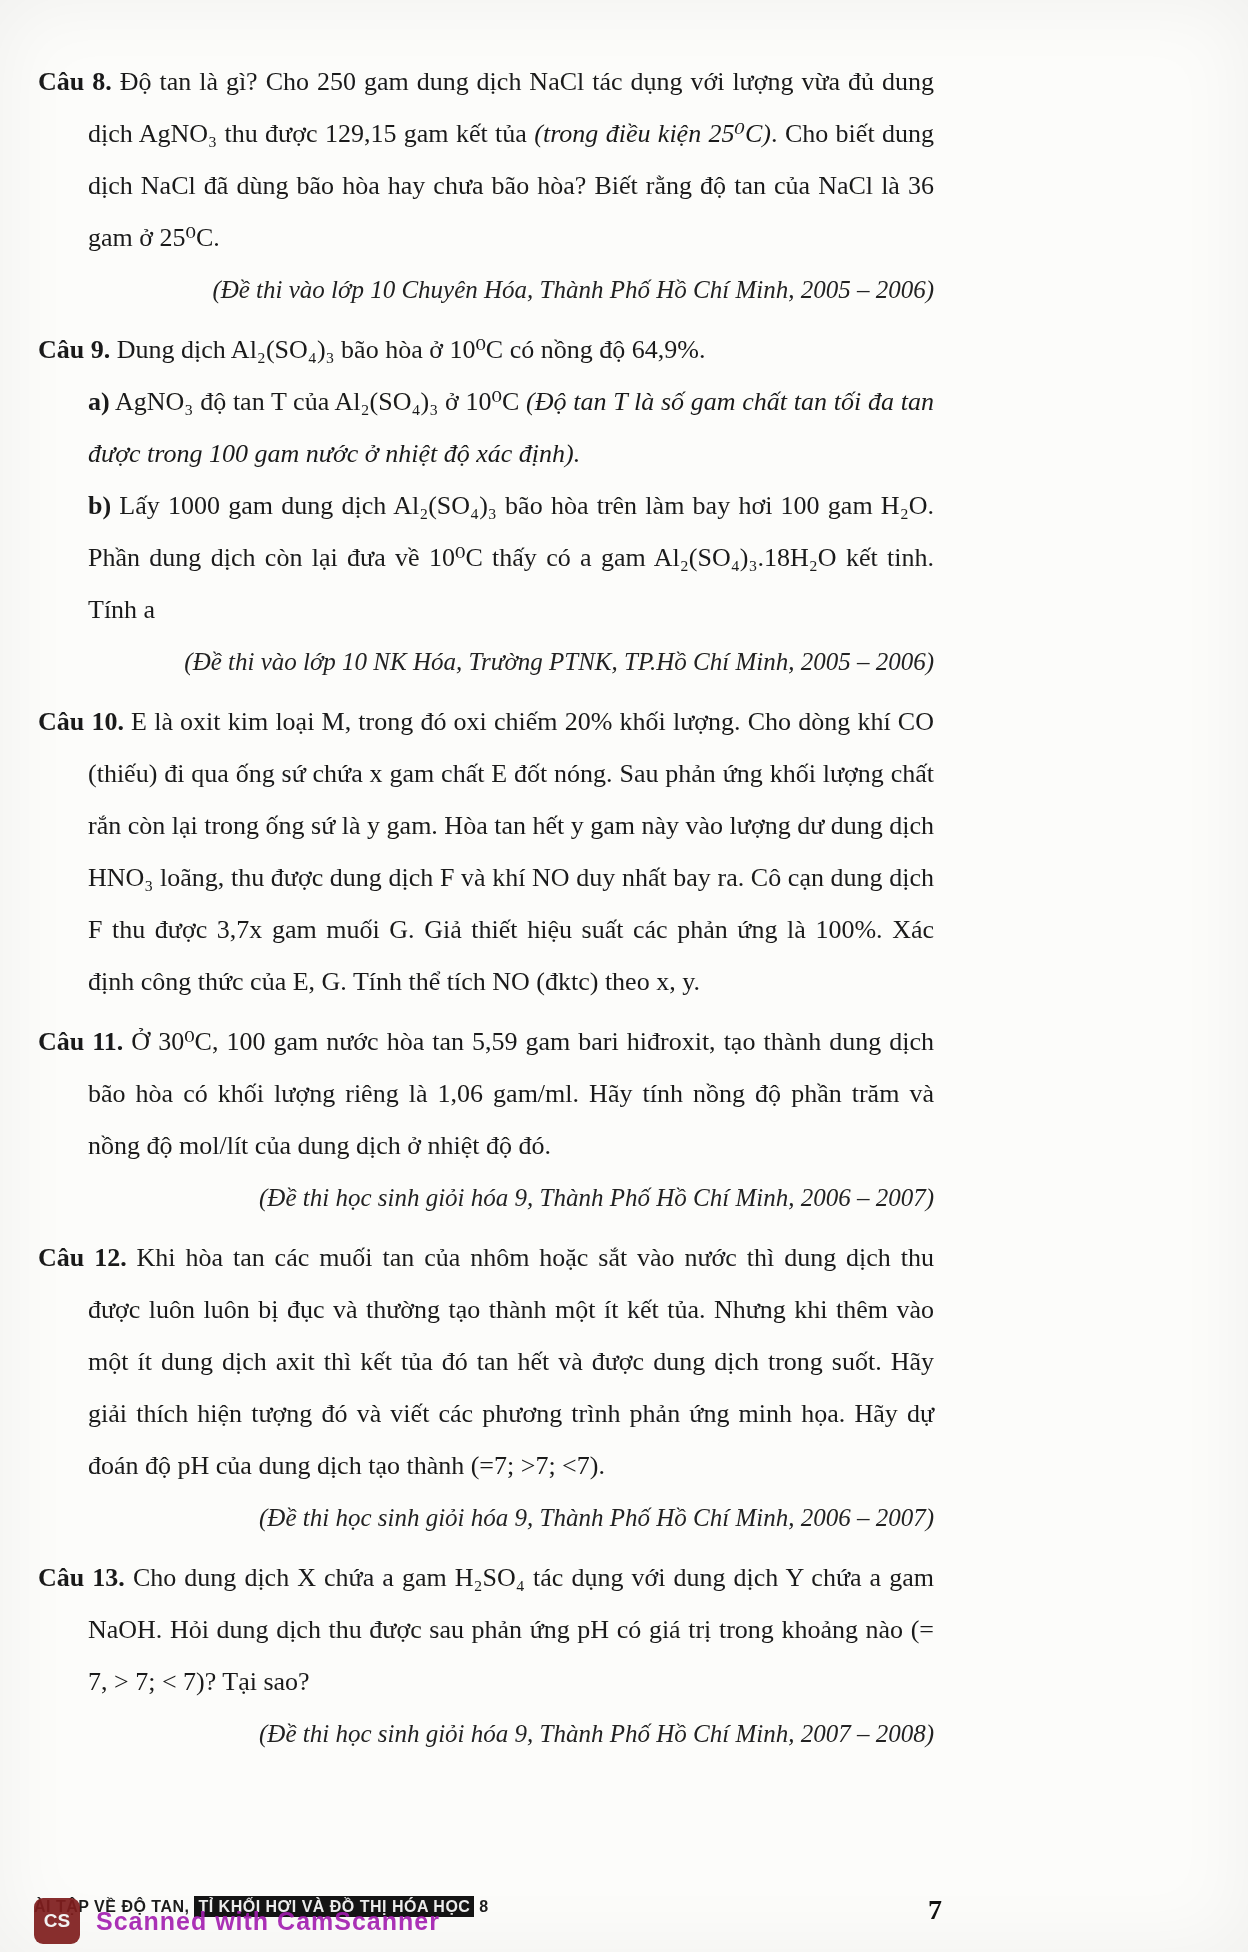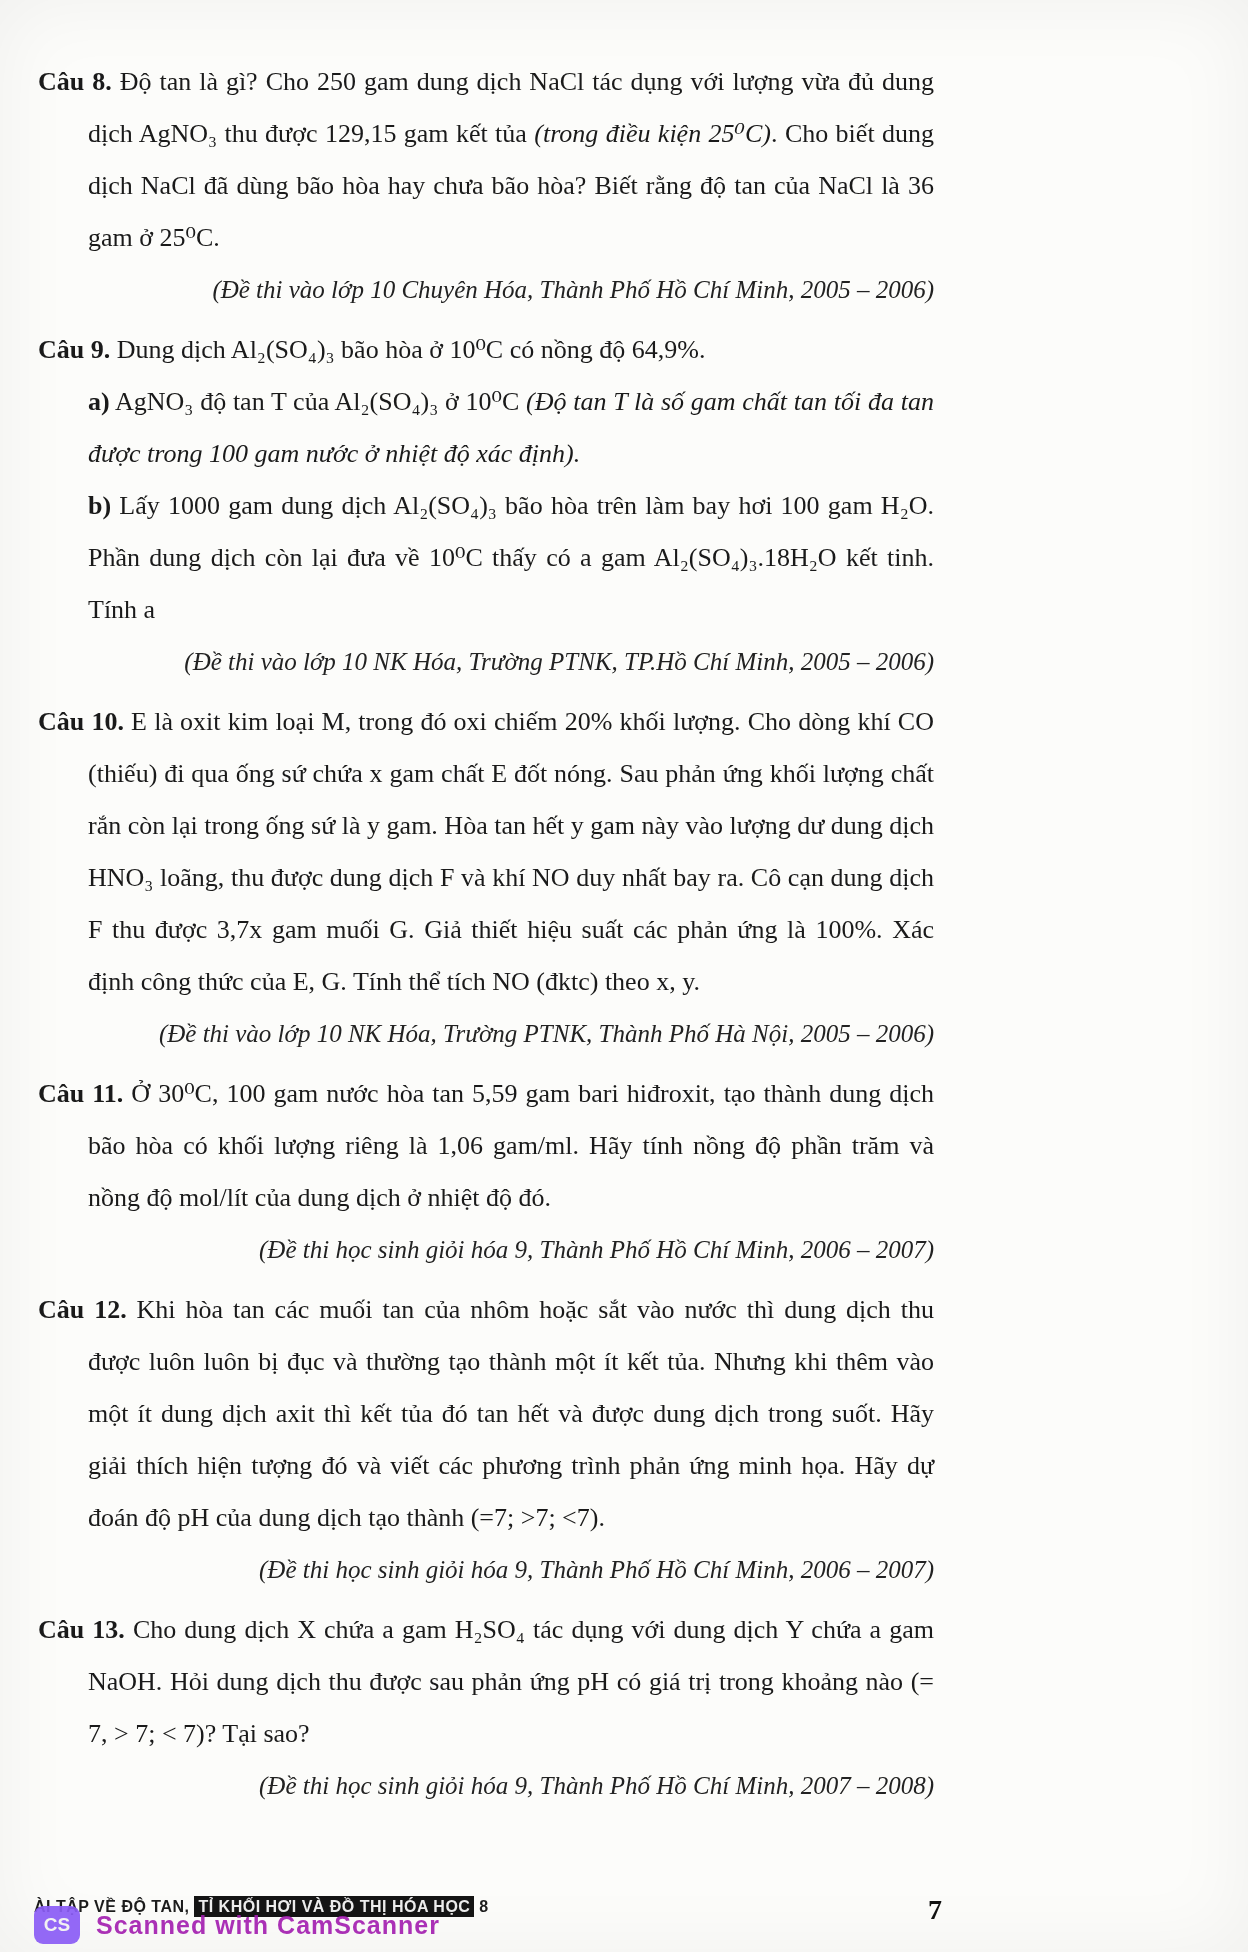--- a/index.html
+++ b/index.html
@@ -69,23 +69,23 @@
   }
   .watermark {
     position: absolute;
     left: 34px; bottom: 8px;
     display: flex;
     align-items: center;
     gap: 16px;
     z-index: 5;
   }
   .wm-icon {
-    width: 46px; height: 38px;
+    width: 46px; height: 46px;
     border-radius: 9px;
-    background: #8b5cf6;
+    background: #7f1d1d;
     color: #f2f2f2;
     display: flex;
     align-items: center;
     justify-content: center;
     font-family: "Liberation Sans", "DejaVu Sans", sans-serif;
     font-weight: 700;
     font-size: 19px;
     opacity: 0.92;
   }
   .wm-text {
@@ -109,21 +109,20 @@
         <p class="citation">(Đề thi vào lớp 10 Chuyên Hóa, Thành Phố Hồ Chí Minh, 2005 – 2006)</p>
       </article>
       <article class="question">
         <p class="para lead"><span class="qlabel">Câu 9.&nbsp;</span><span>Dung dịch Al₂(SO₄)₃ bão hòa ở 10⁰C có nồng độ 64,9%.</span></p>
         <p class="para sub"><span class="run-b">a)</span><span> AgNO₃ độ tan T của Al₂(SO₄)₃ ở 10⁰C </span><span class="run-i">(Độ tan T là số gam chất tan tối đa tan được trong 100 gam nước ở nhiệt độ xác định).</span></p>
         <p class="para sub"><span class="run-b">b)</span><span> Lấy 1000 gam dung dịch Al₂(SO₄)₃ bão hòa trên làm bay hơi 100 gam H₂O. Phần dung dịch còn lại đưa về 10⁰C thấy có a gam Al₂(SO₄)₃.18H₂O kết tinh. Tính a</span></p>
         <p class="citation">(Đề thi vào lớp 10 NK Hóa, Trường PTNK, TP.Hồ Chí Minh, 2005 – 2006)</p>
       </article>
       <article class="question">
         <p class="para lead"><span class="qlabel">Câu 10.&nbsp;</span><span>E là oxit kim loại M, trong đó oxi chiếm 20% khối lượng. Cho dòng khí CO (thiếu) đi qua ống sứ chứa x gam chất E đốt nóng. Sau phản ứng khối lượng chất rắn còn lại trong ống sứ là y gam. Hòa tan hết y gam này vào lượng dư dung dịch HNO₃ loãng, thu được dung dịch F và khí NO duy nhất bay ra. Cô cạn dung dịch F thu được 3,7x gam muối G. Giả thiết hiệu suất các phản ứng là 100%. Xác định công thức của E, G. Tính thể tích NO (đktc) theo x, y.</span></p>
-        <p class="citation">(Đề thi vào lớp 10 NK Hóa, Trường PTNK, Thành Phố Hà Nội, 2005 – 2006)</p>
       </article>
       <article class="question">
         <p class="para lead"><span class="qlabel">Câu 11.&nbsp;</span><span>Ở 30⁰C, 100 gam nước hòa tan 5,59 gam bari hiđroxit, tạo thành dung dịch bão hòa có khối lượng riêng là 1,06 gam/ml. Hãy tính nồng độ phần trăm và nồng độ mol/lít của dung dịch ở nhiệt độ đó.</span></p>
         <p class="citation">(Đề thi học sinh giỏi hóa 9, Thành Phố Hồ Chí Minh, 2006 – 2007)</p>
       </article>
       <article class="question">
         <p class="para lead"><span class="qlabel">Câu 12.&nbsp;</span><span>Khi hòa tan các muối tan của nhôm hoặc sắt vào nước thì dung dịch thu được luôn luôn bị đục và thường tạo thành một ít kết tủa. Nhưng khi thêm vào một ít dung dịch axit thì kết tủa đó tan hết và được dung dịch trong suốt. Hãy giải thích hiện tượng đó và viết các phương trình phản ứng minh họa. Hãy dự đoán độ pH của dung dịch tạo thành (=7; &gt;7; &lt;7).</span></p>
         <p class="citation">(Đề thi học sinh giỏi hóa 9, Thành Phố Hồ Chí Minh, 2006 – 2007)</p>
       </article>
       <article class="question">

